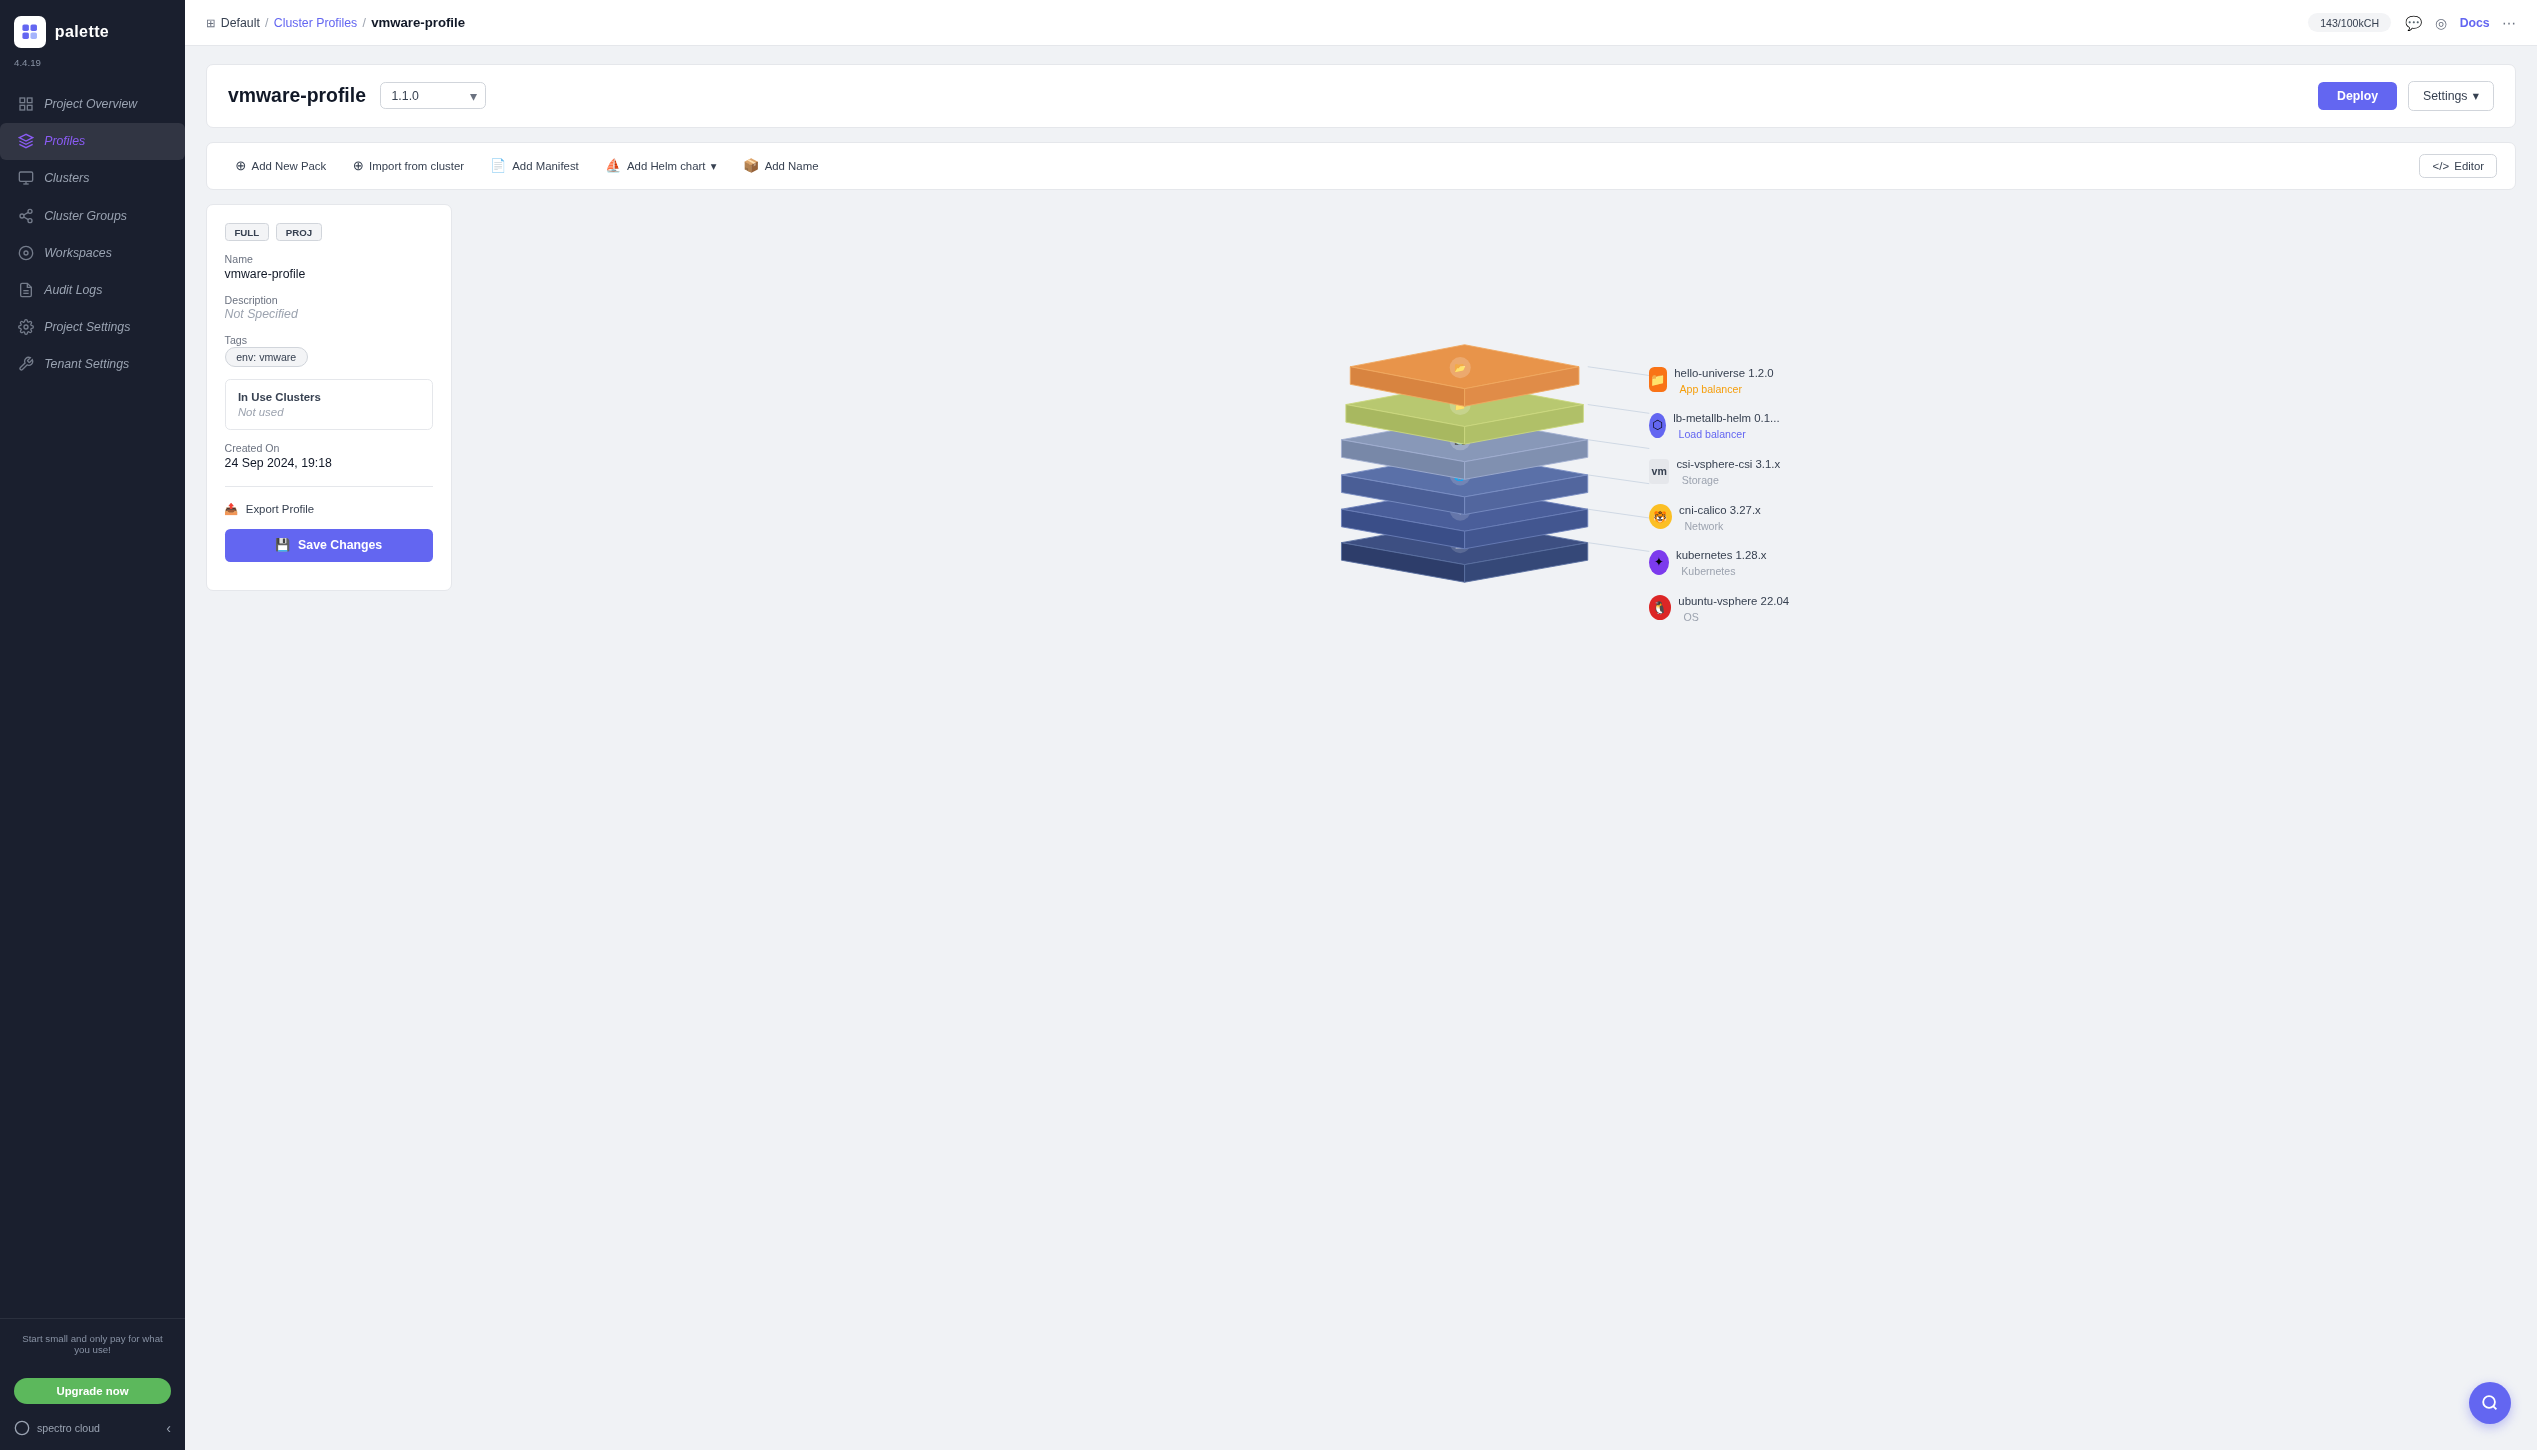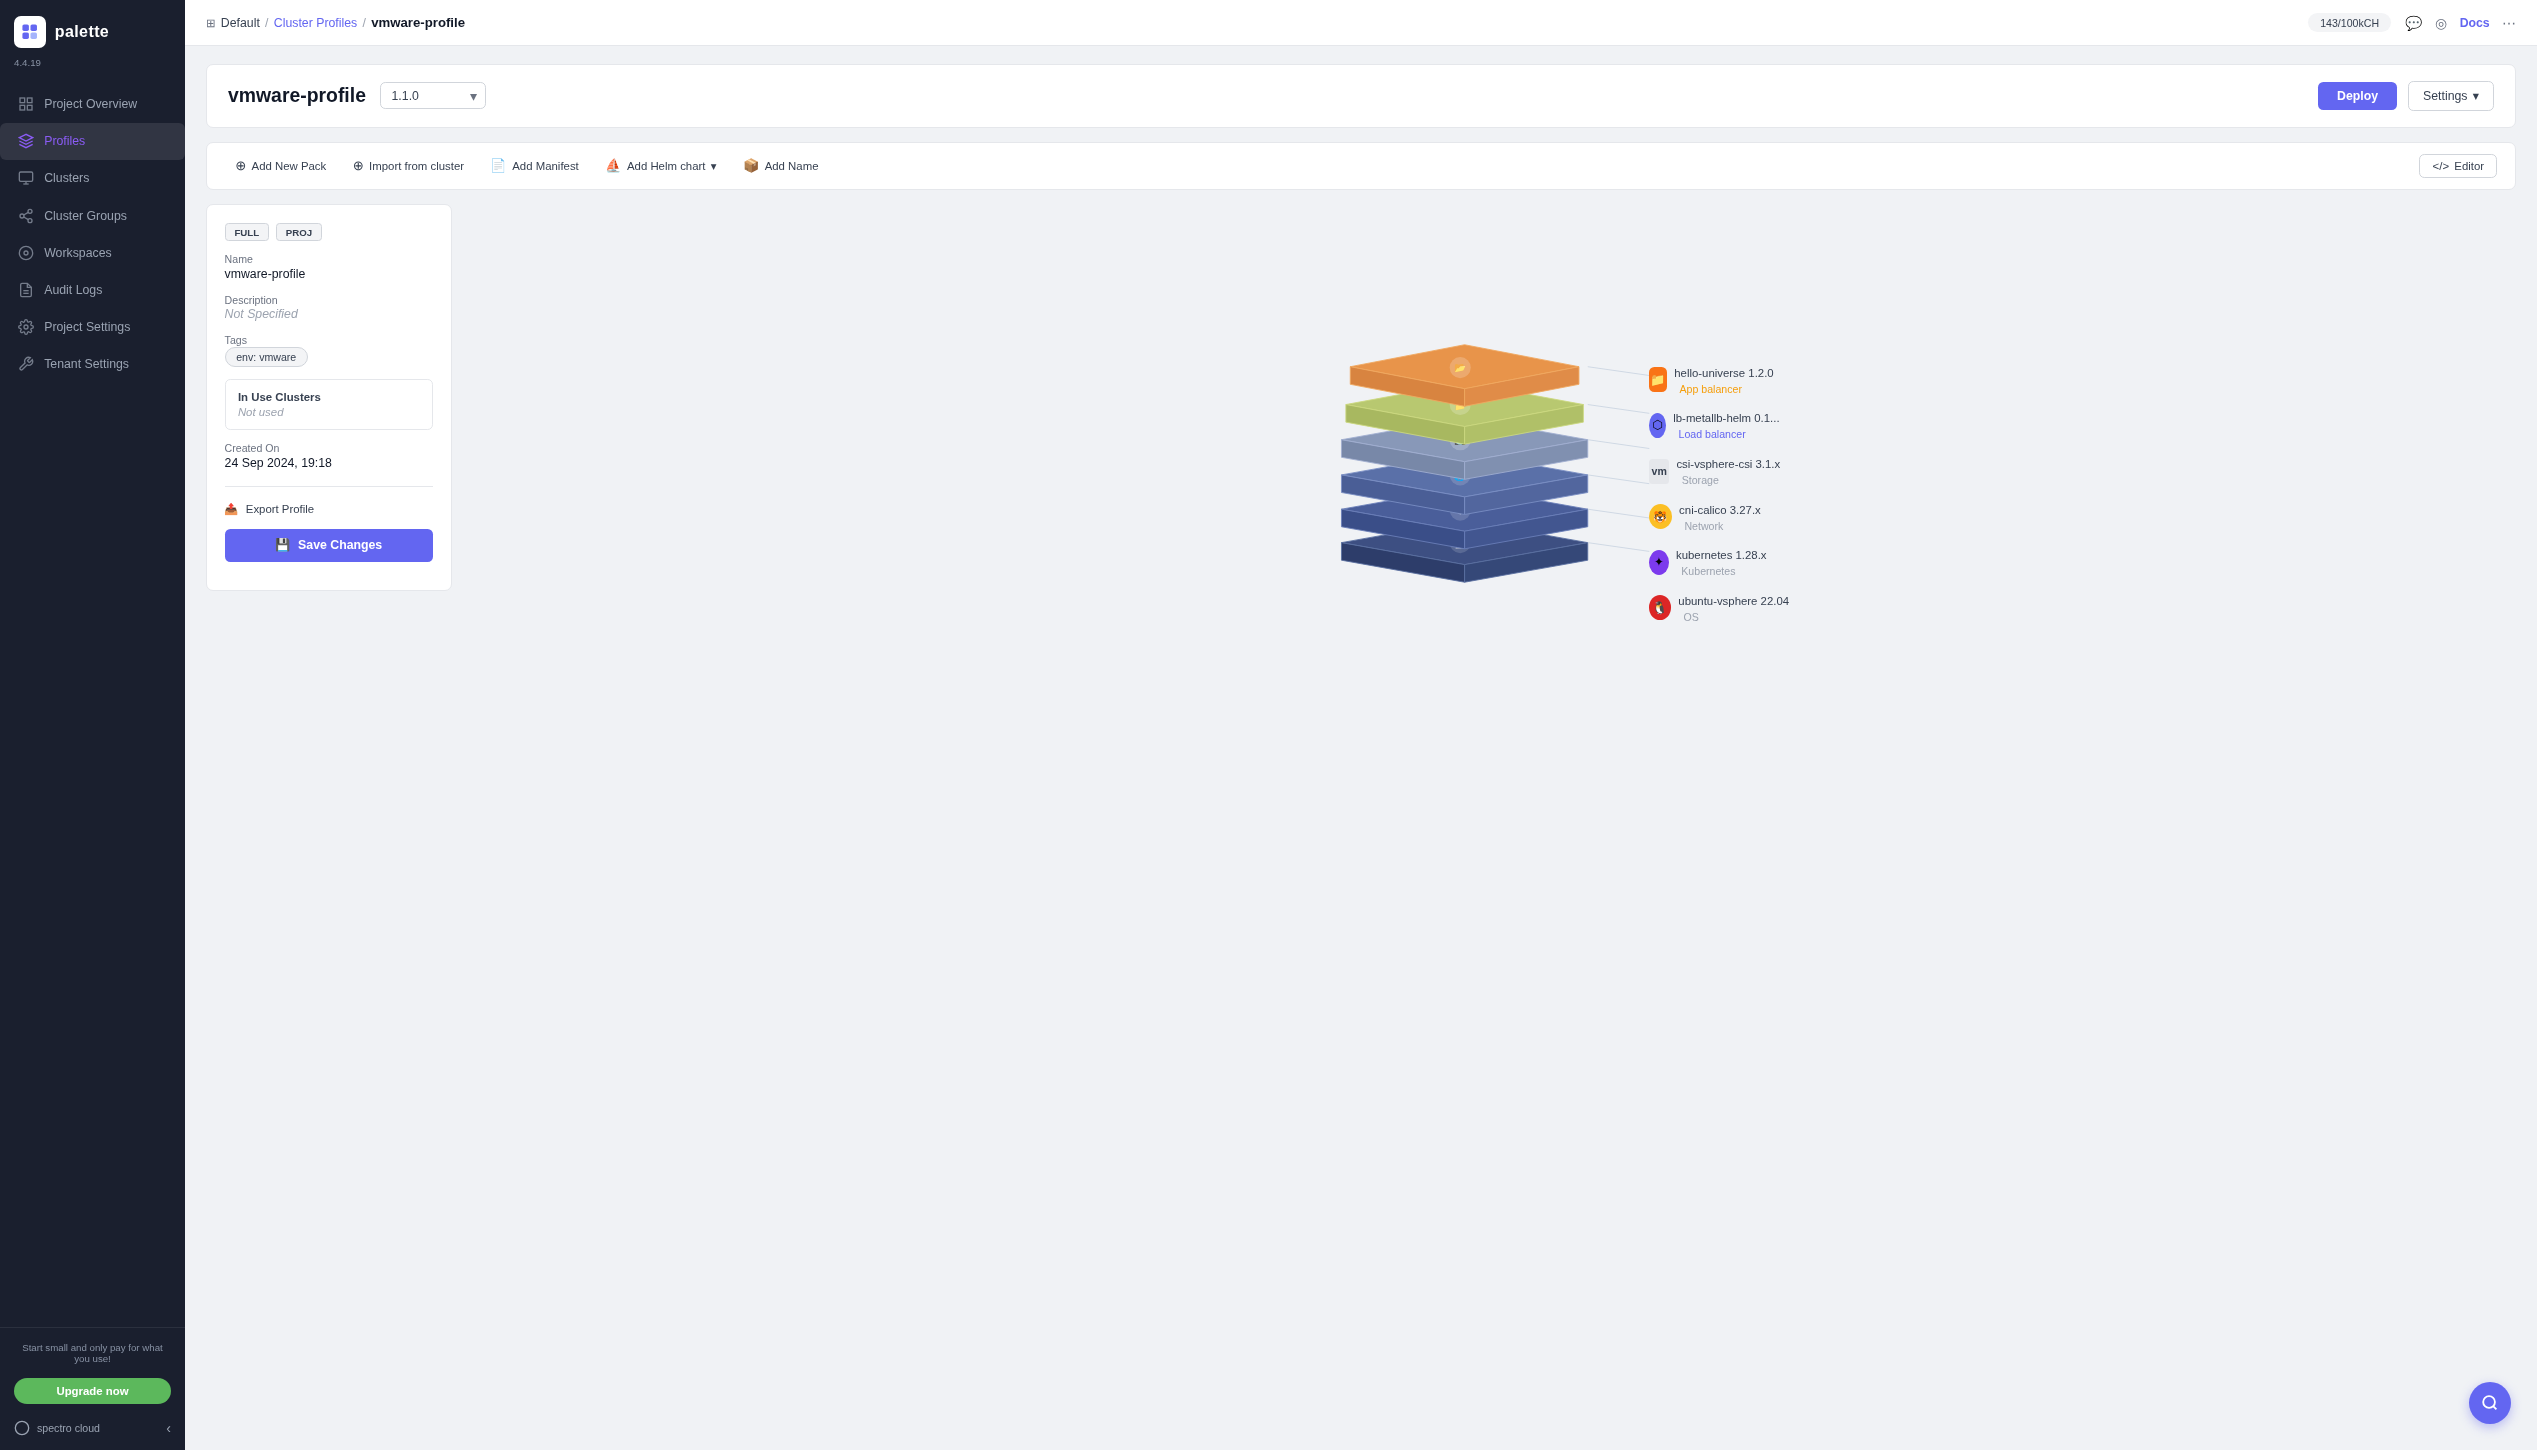--- a/index.html
+++ b/index.html
@@ -25,39 +25,39 @@
     .logo-icon {
       width: 32px; height: 32px;
       background: #fff;
       border-radius: 7px;
       display: flex; align-items: center; justify-content: center;
     }
     .logo-icon svg { width: 19.4px; height: 19.4px; }
     .logo-text { font-size: 16px; font-weight: 700; color: #fff; letter-spacing: 0.4px; }
     .version-badge { font-size: 9.7px; color: #8892a4; padding: 1.8px 14px 10.6px; }
 
-    .sidebar-nav { flex: 1; overflow-y: auto; padding: 7px 0; }
+    .sidebar-nav { flex: 1; overflow-y: auto; padding: 7px 0; font-style: italic; }
     .nav-item {
       display: flex; align-items: center; gap: 10.6px;
       padding: 10.6px 17.6px;
       cursor: pointer;
       color: #9aa3b2;
       font-size: 12.3px;
       border-radius: 0;
       transition: background 0.15s;
     }
     .nav-item.active { background: rgba(255,255,255,0.1); color: #8b5cf6; border-radius: 6px; }
     .nav-item .nav-icon { width: 16px; height: 16px; opacity: 0.7; }
     .nav-item.active .nav-icon { opacity: 1; }
 
     .sidebar-footer {
       padding: 14px;
       border-top: 0.9px solid rgba(255,255,255,0.08);
     }
-    .sidebar-footer-text { font-size: 9.7px; color: #8892a4; text-align: center; margin-bottom: 14px; }
+    .sidebar-footer-text { font-size: 9.7px; color: #8892a4; text-align: center; margin-bottom: 23px; }
     .upgrade-btn {
       display: block; width: 100%;
       background: #5cb85c; color: #fff;
       border: none; border-radius: 17.6px;
       padding: 7px 0; font-size: 11.4px; font-weight: 600;
       cursor: pointer; text-align: center;
       margin-bottom: 12.3px;
     }
     .sidebar-bottom {
       display: flex; align-items: flex-end; justify-content: space-between;

